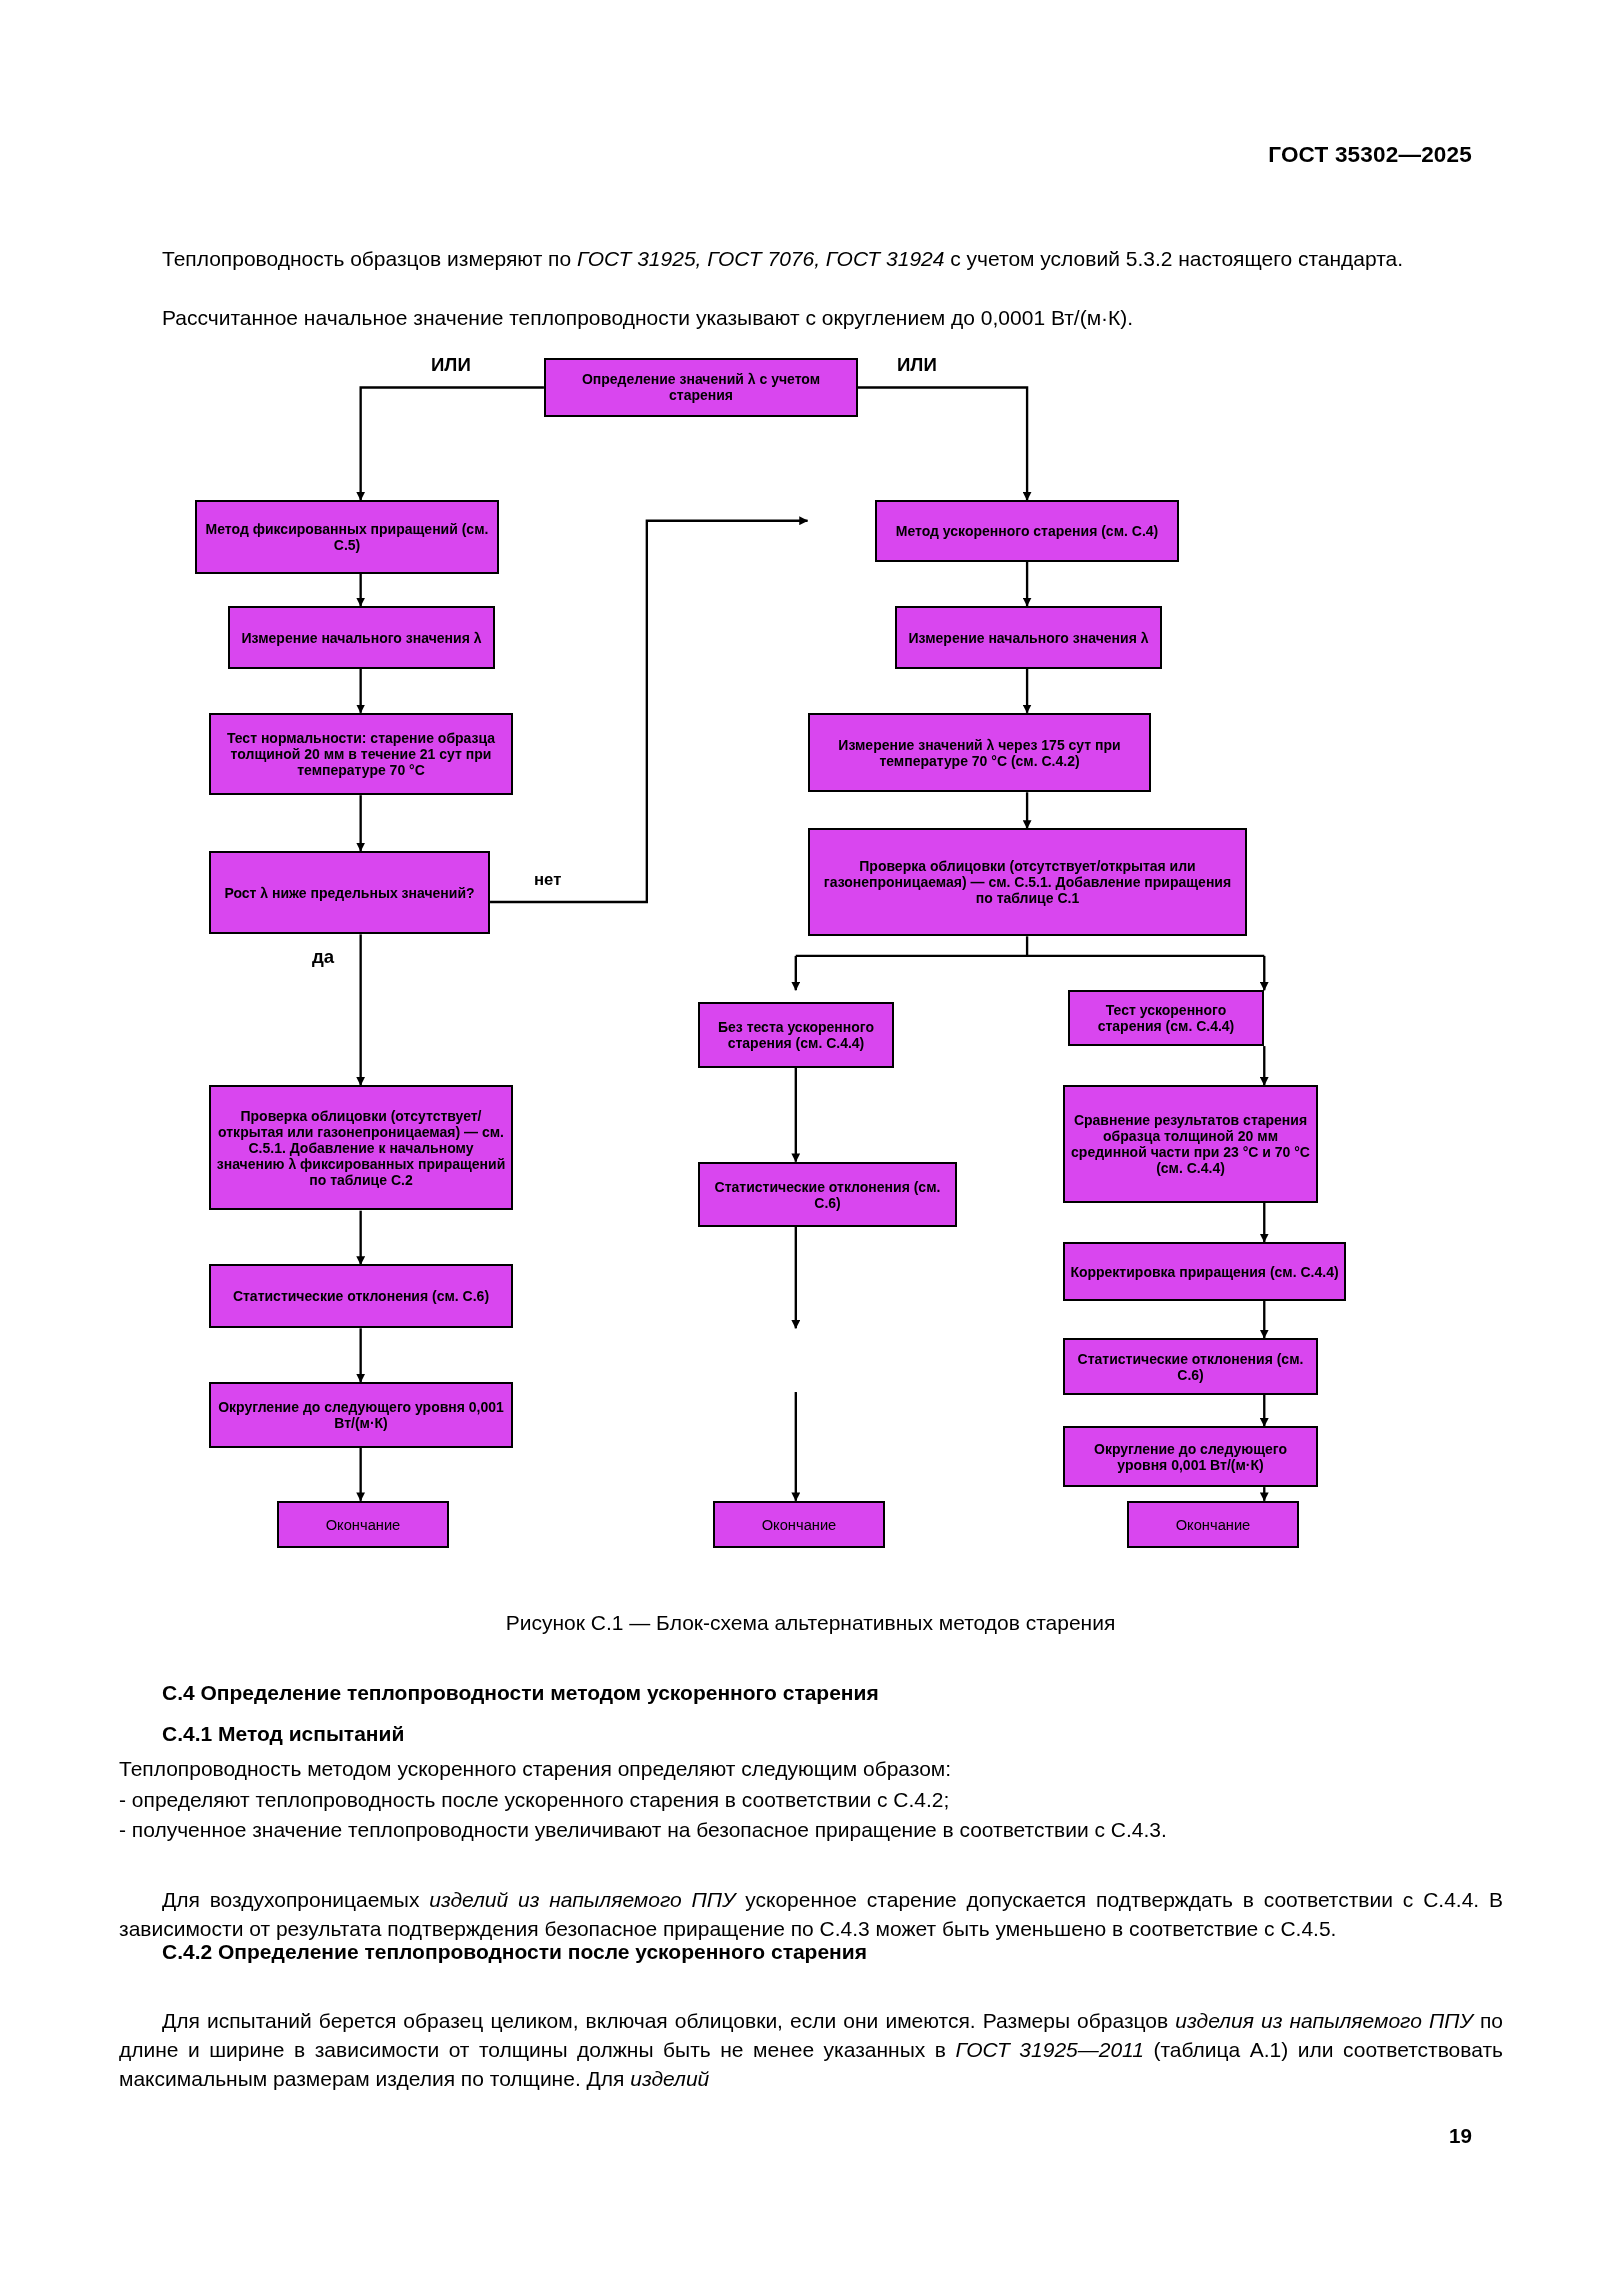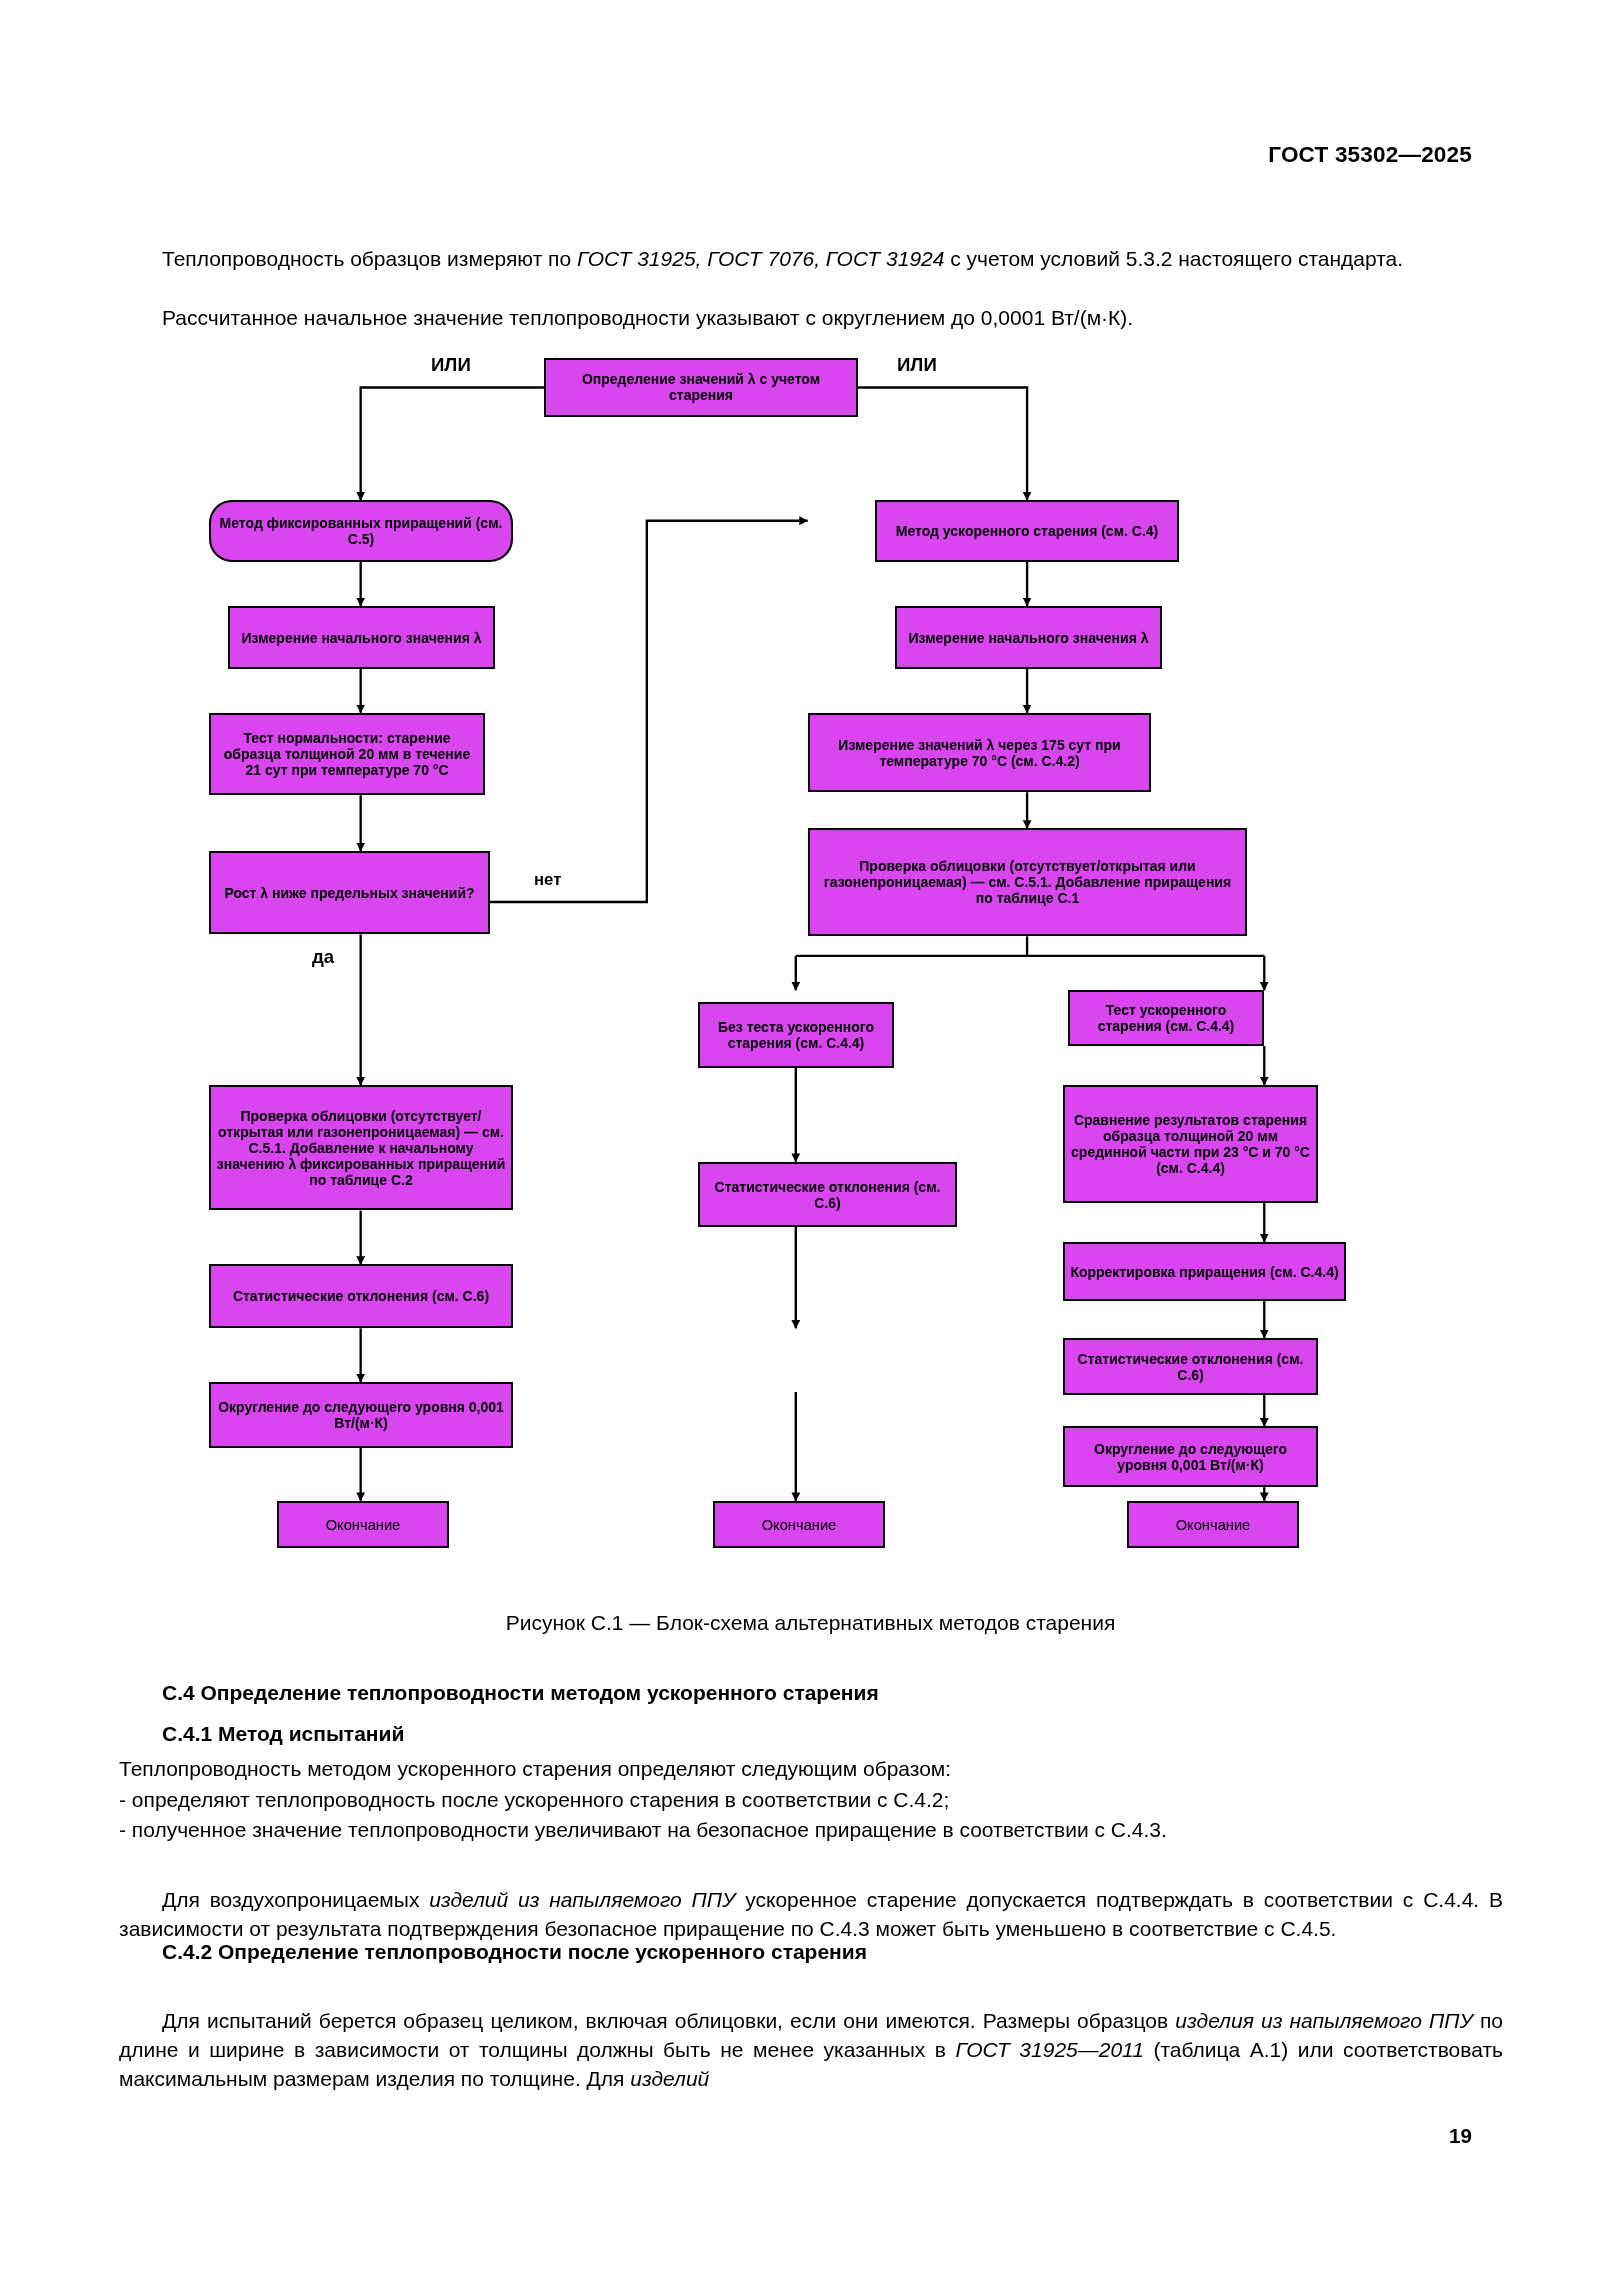--- a/index.html
+++ b/index.html
@@ -106,27 +106,27 @@
         <path d="M1290,1068 L1290,1100" marker-end="url(#ah)"></path>
         <path d="M1290,1162 L1290,1176" marker-end="url(#ah)"></path>
       </g>
     </svg>
 
     <div class="node" style="left:544px;top:9.8px;width:314px;height:59px;">Определение значений λ с учетом старения</div>
 
     <div class="lbl" style="left:431px;top:5.9px;">ИЛИ</div>
     <div class="lbl" style="left:897px;top:5.9px;">ИЛИ</div>
 
-    <div class="node" style="left:209px;top:152px;width:304px;height:62px;border-radius:23px;">Метод фиксированных приращений (см. C.5)</div>
+    <div class="node" style="left:195px;top:152px;width:304px;height:74px;">Метод фиксированных приращений (см. C.5)</div>
     <div class="node" style="left:875px;top:152px;width:304px;height:62px;">Метод ускоренного старения (см. C.4)</div>
 
     <div class="node" style="left:228px;top:258px;width:267px;height:63px;">Измерение начального значения λ</div>
     <div class="node" style="left:895px;top:258px;width:267px;height:63px;">Измерение начального значения λ</div>
 
-    <div class="node" style="left:209px;top:365px;width:276px;height:82px;">Тест нормальности: старение образца толщиной 20 мм в течение 21 сут при температуре 70 °С</div>
+    <div class="node" style="left:209px;top:365px;width:304px;height:82px;">Тест нормальности: старение образца толщиной 20 мм в течение 21 сут при температуре 70 °С</div>
     <div class="node" style="left:808px;top:365px;width:343px;height:79px;">Измерение значений λ через 175 сут при температуре 70 °С (см. C.4.2)</div>
 
     <div class="node" style="left:808px;top:480px;width:439px;height:108px;">Проверка облицовки (отсутствует/открытая или газонепроницаемая) — см. C.5.1. Добавление приращения по таблице C.1</div>
 
     <div class="node" style="left:209px;top:503px;width:281px;height:83px;">Рост λ ниже предельных значений?</div>
     <div class="lbl sm" style="left:534px;top:522px;">нет</div>
     <div class="lbl" style="left:312px;top:598px;">да</div>
 
     <div class="node" style="left:698px;top:642px;width:196px;height:66px;margin-top:12px;">Без теста ускоренного старения (см. C.4.4)</div>
     <div class="node" style="left:1068px;top:642px;width:196px;height:56px;">Тест ускоренного старения (см. C.4.4)</div>

